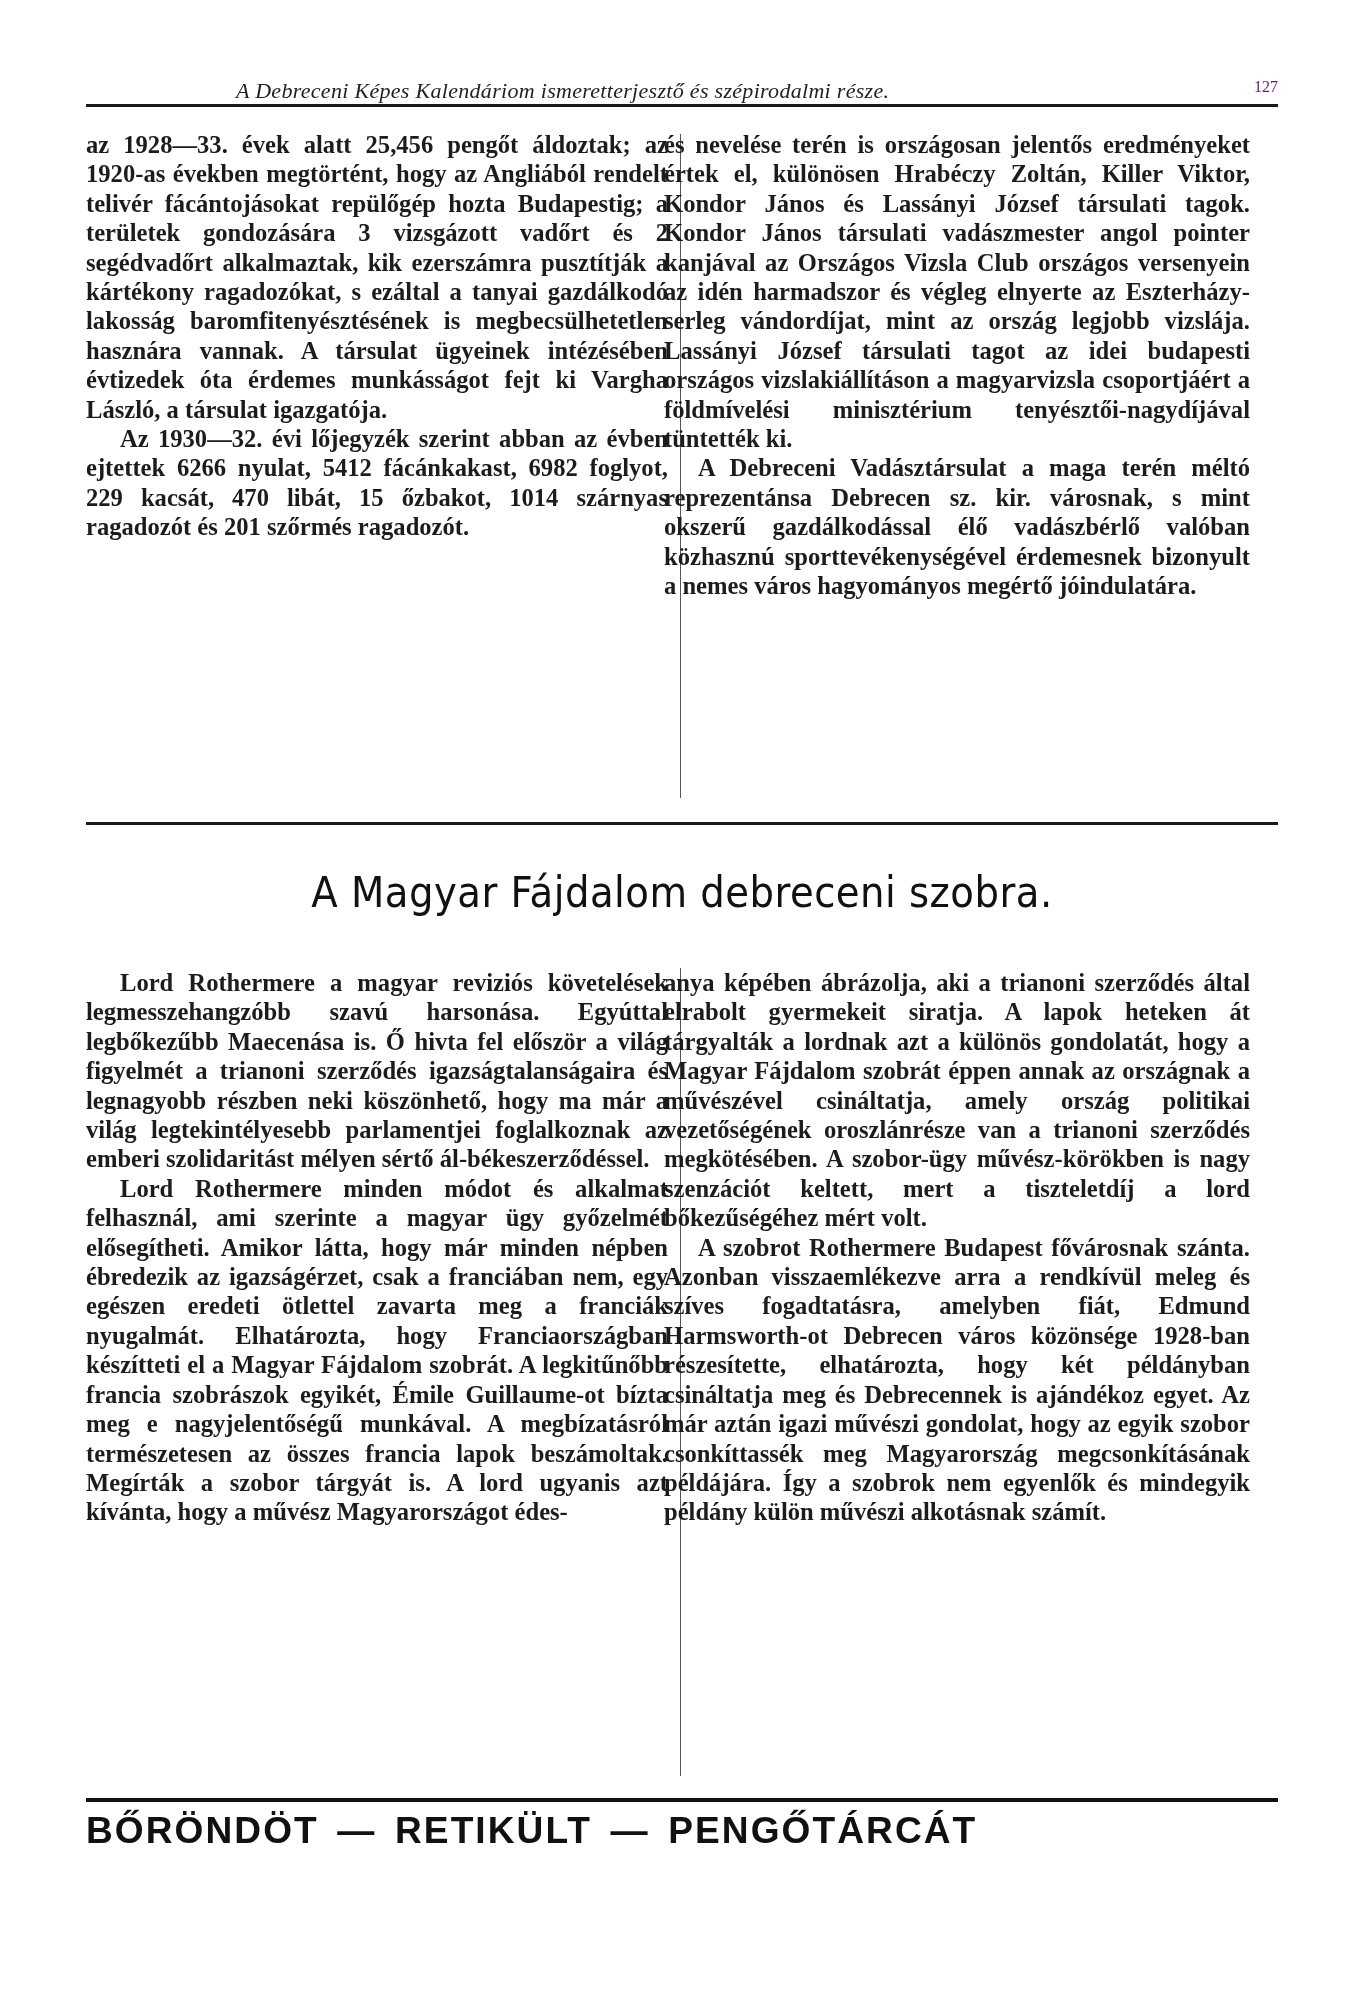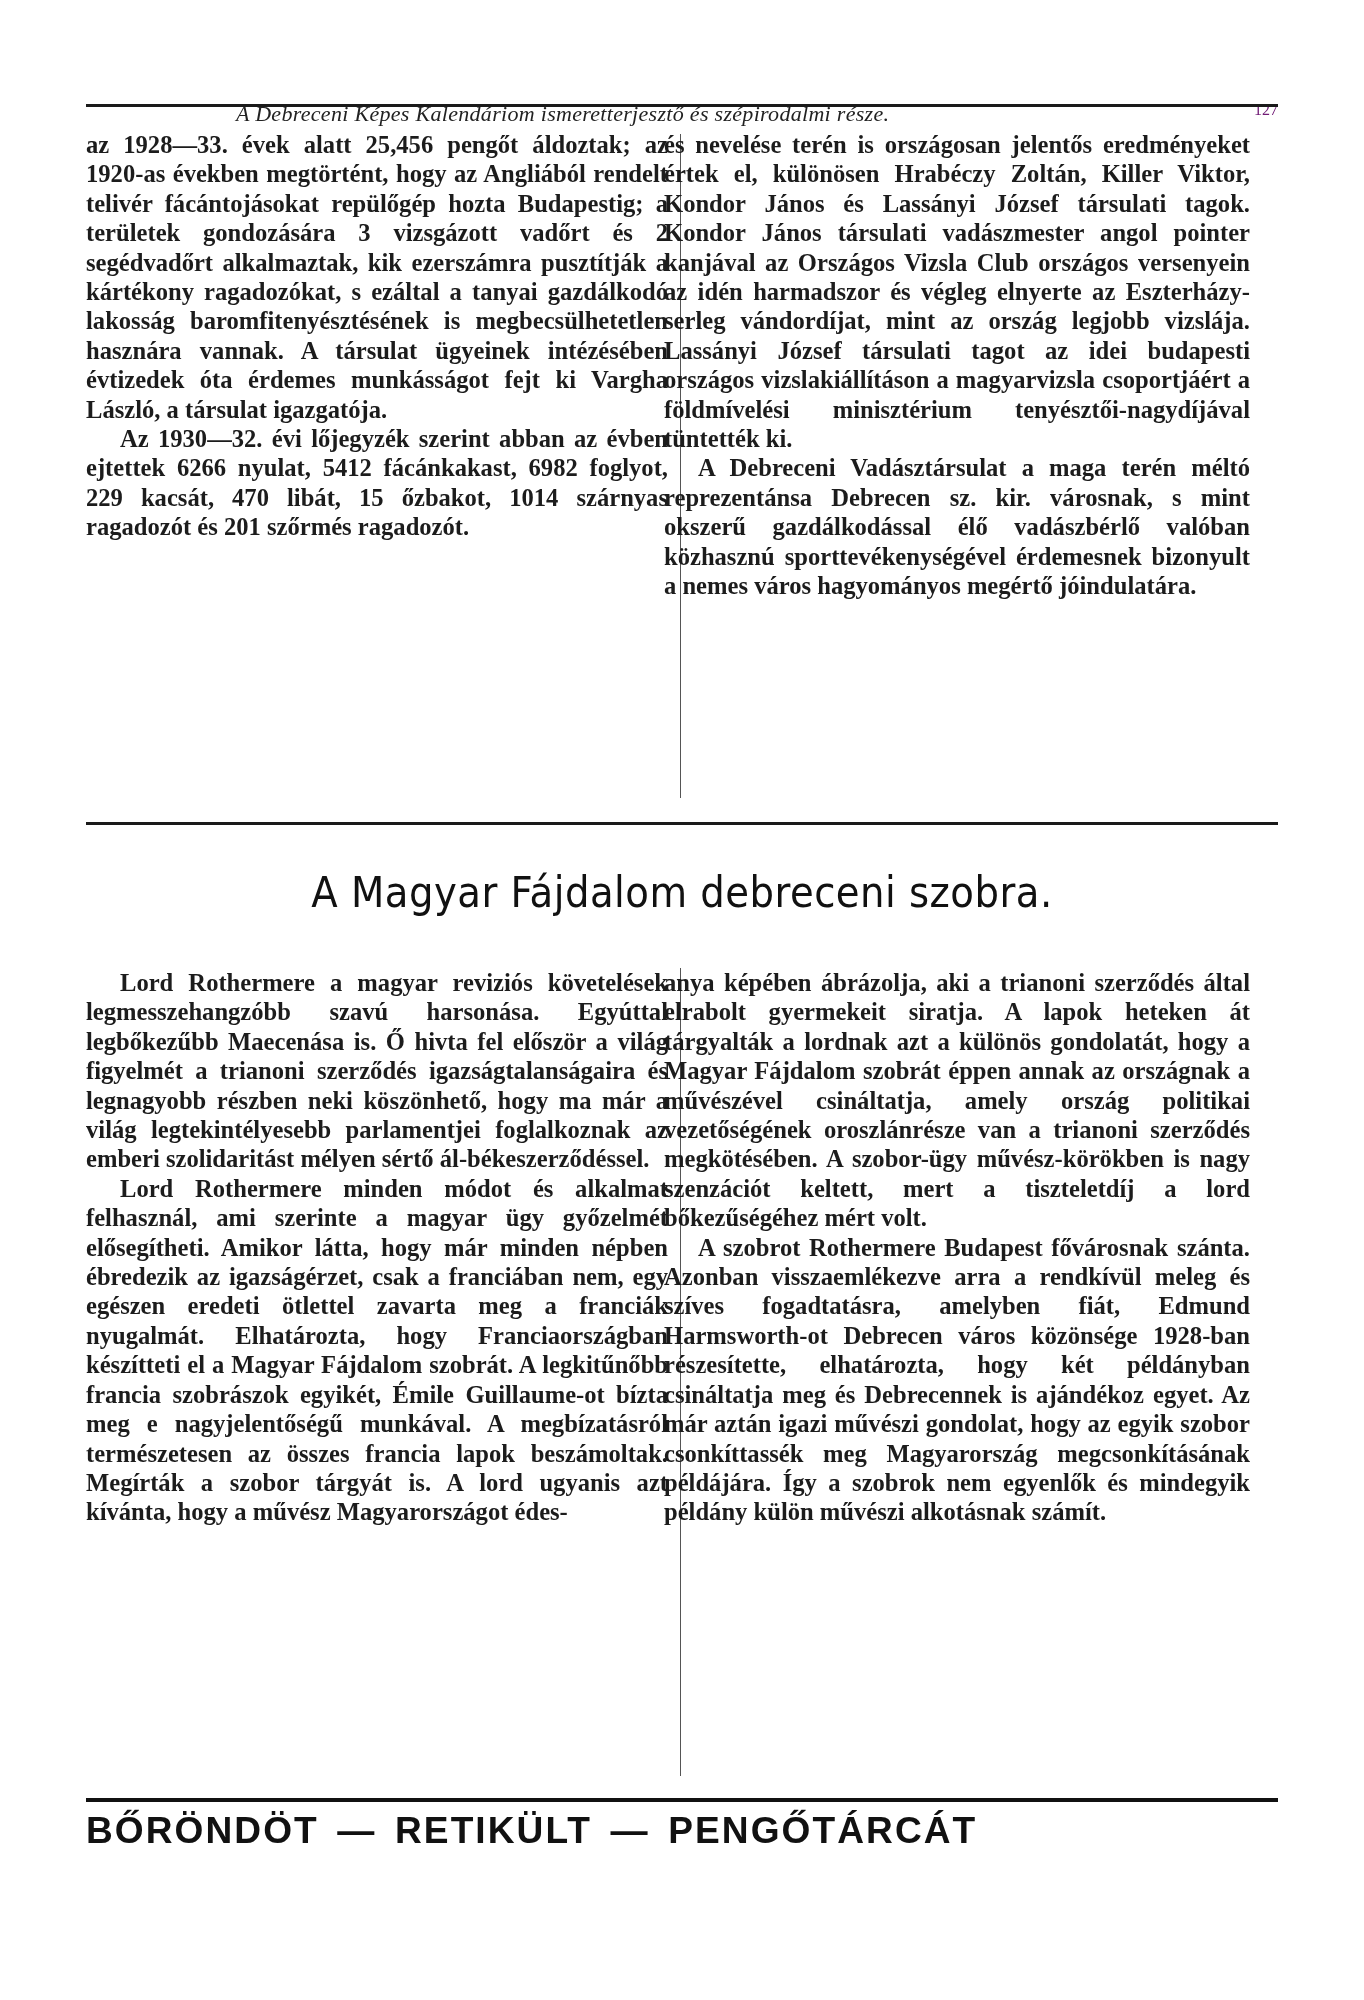--- a/index.html
+++ b/index.html
@@ -8,21 +8,21 @@
     background: #ffffff;
     color: #1a1a1a;
     font-family: "Liberation Serif", "DejaVu Serif", serif;
     position: relative;
     overflow: hidden;
   }
   .page { position: absolute; left: 86px; top: 0; width: 1192px; height: 2000px; }
 
   
   .running-header {
-    position: absolute; left: 0; top: 78px; width: 1192px; height: 44px; margin-top: 23px;
+    position: absolute; left: 0; top: 78px; width: 1192px; height: 44px;
   }
   .running-title {
     position: absolute; left: 150px; top: 0; font-style: italic;
     font-size: 22px; letter-spacing: 0.3px; color: #222;
   }
   .page-number {
     position: absolute; right: 0; top: 0; font-size: 16px; color: #701a75;
   }
   .header-rule {
     position: absolute; left: 0; top: 104px; width: 1192px; height: 3px;

